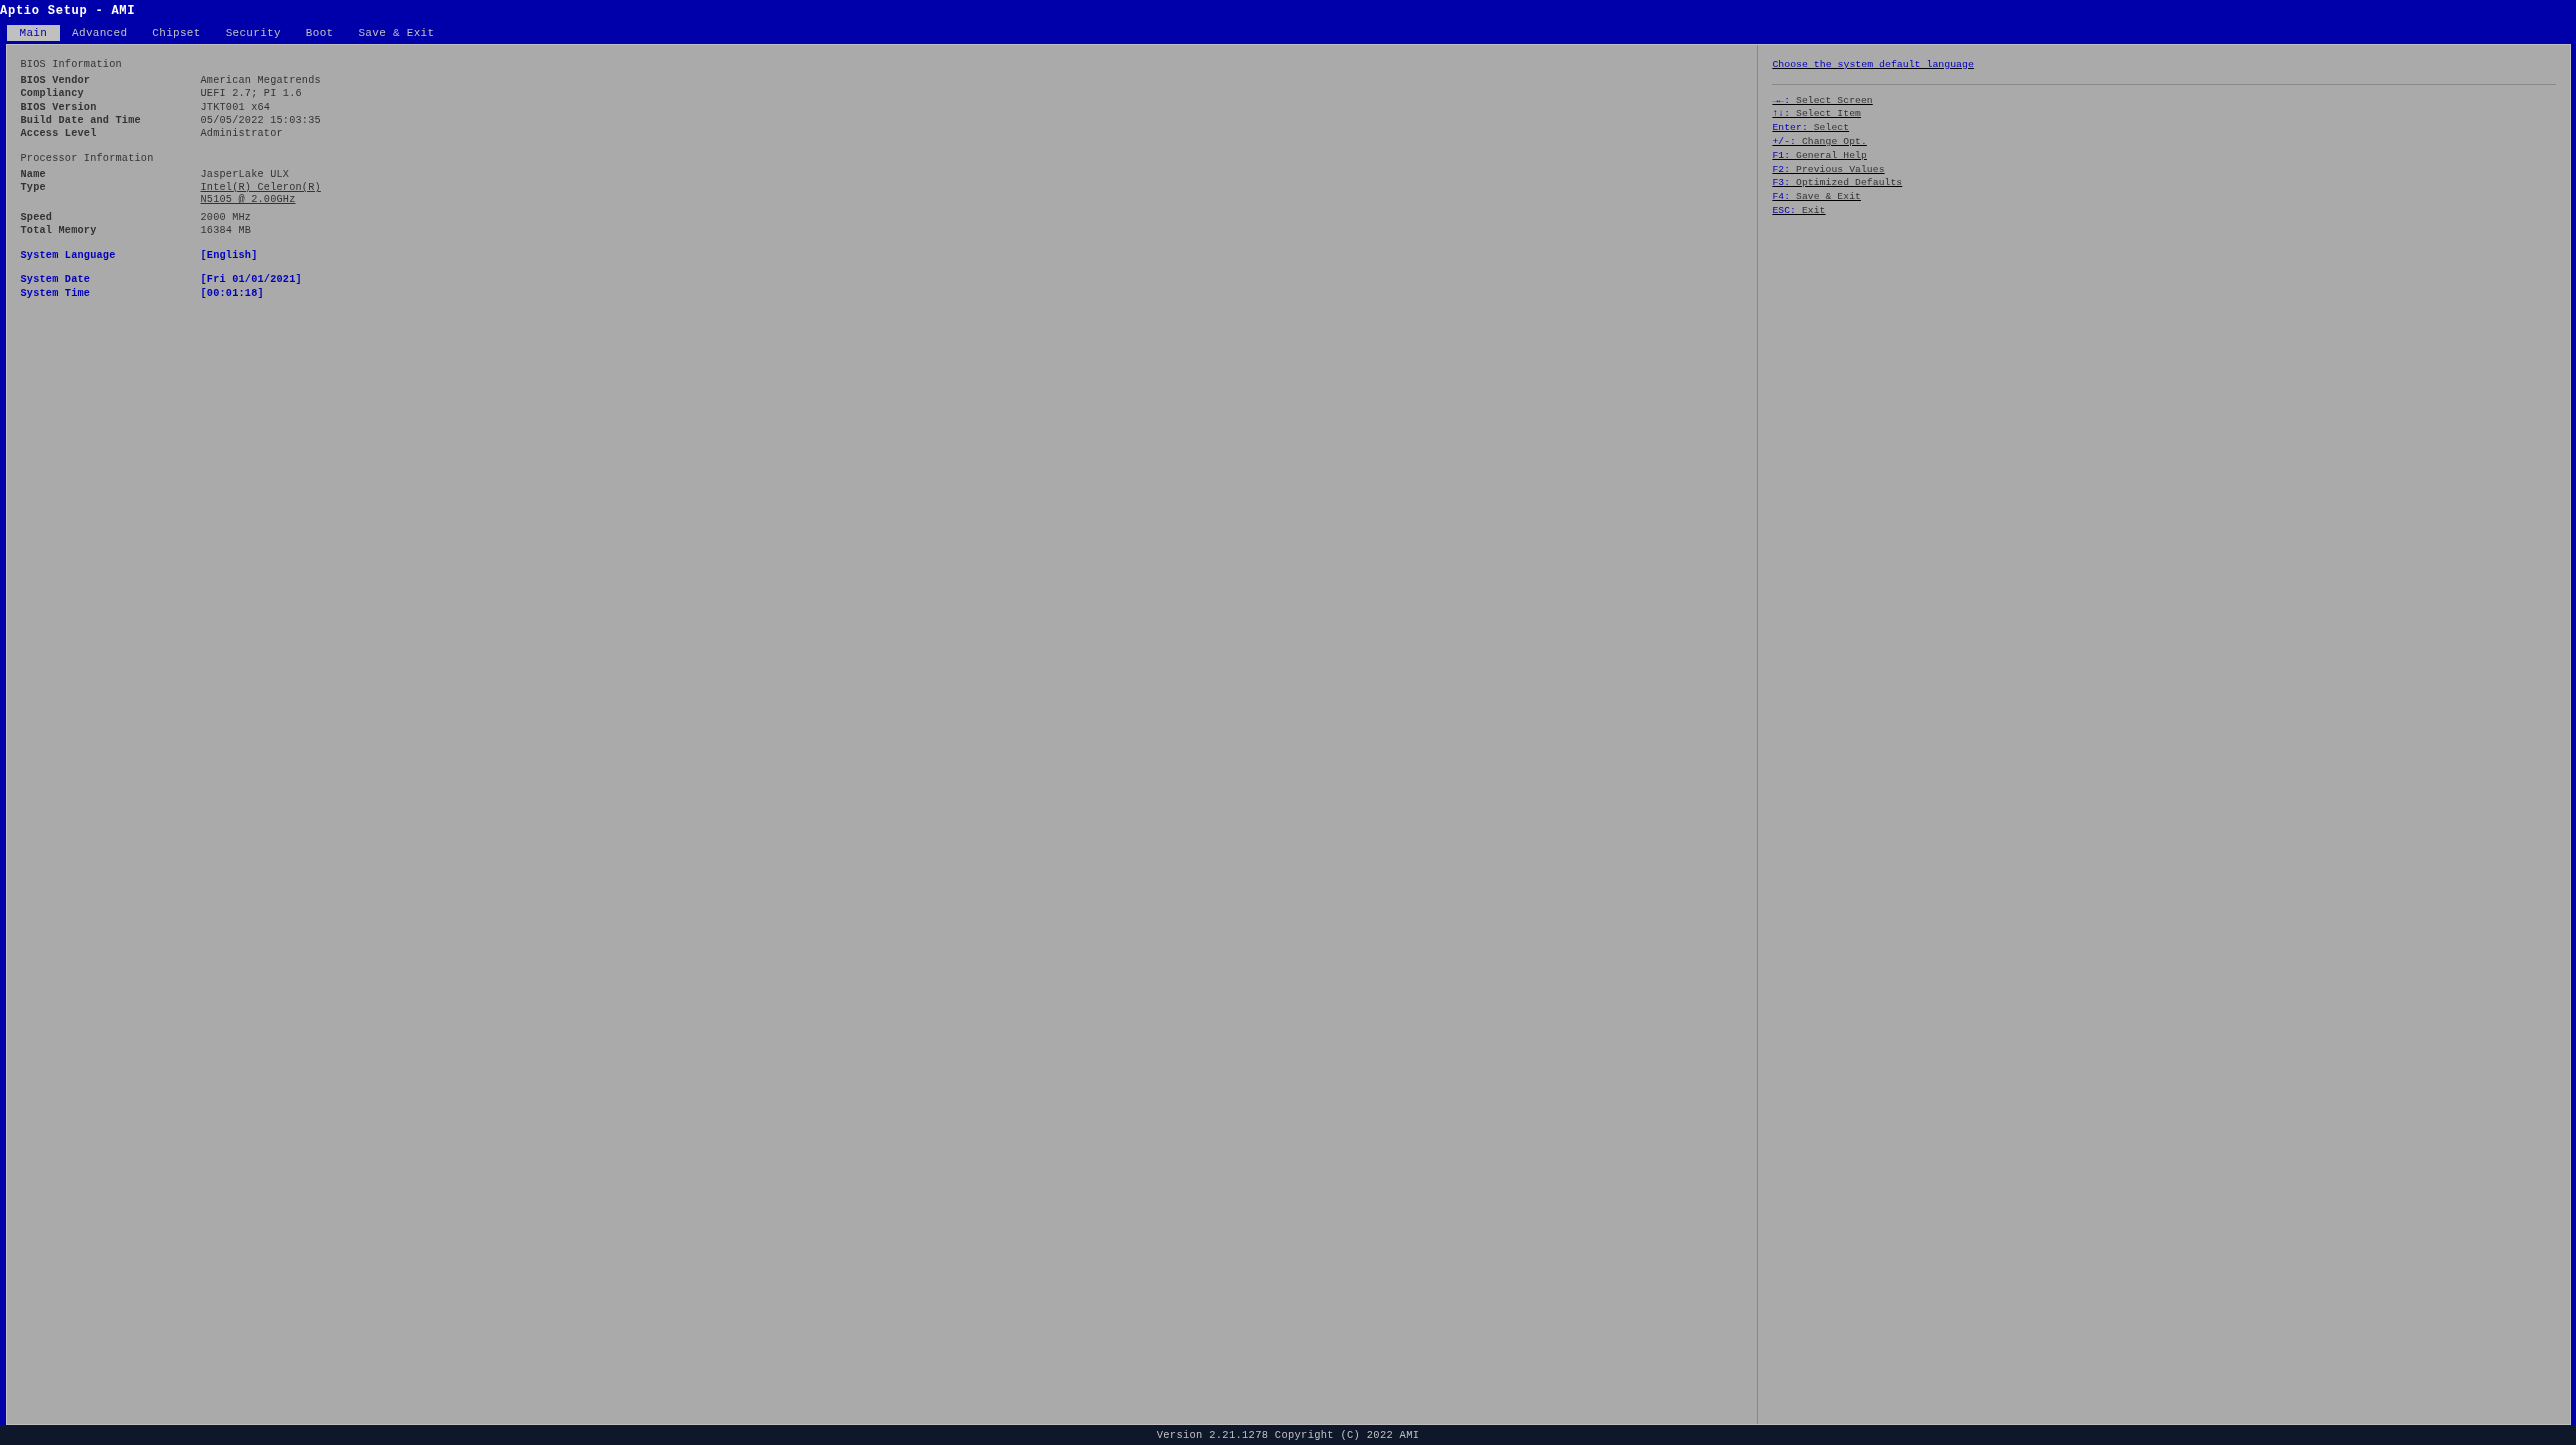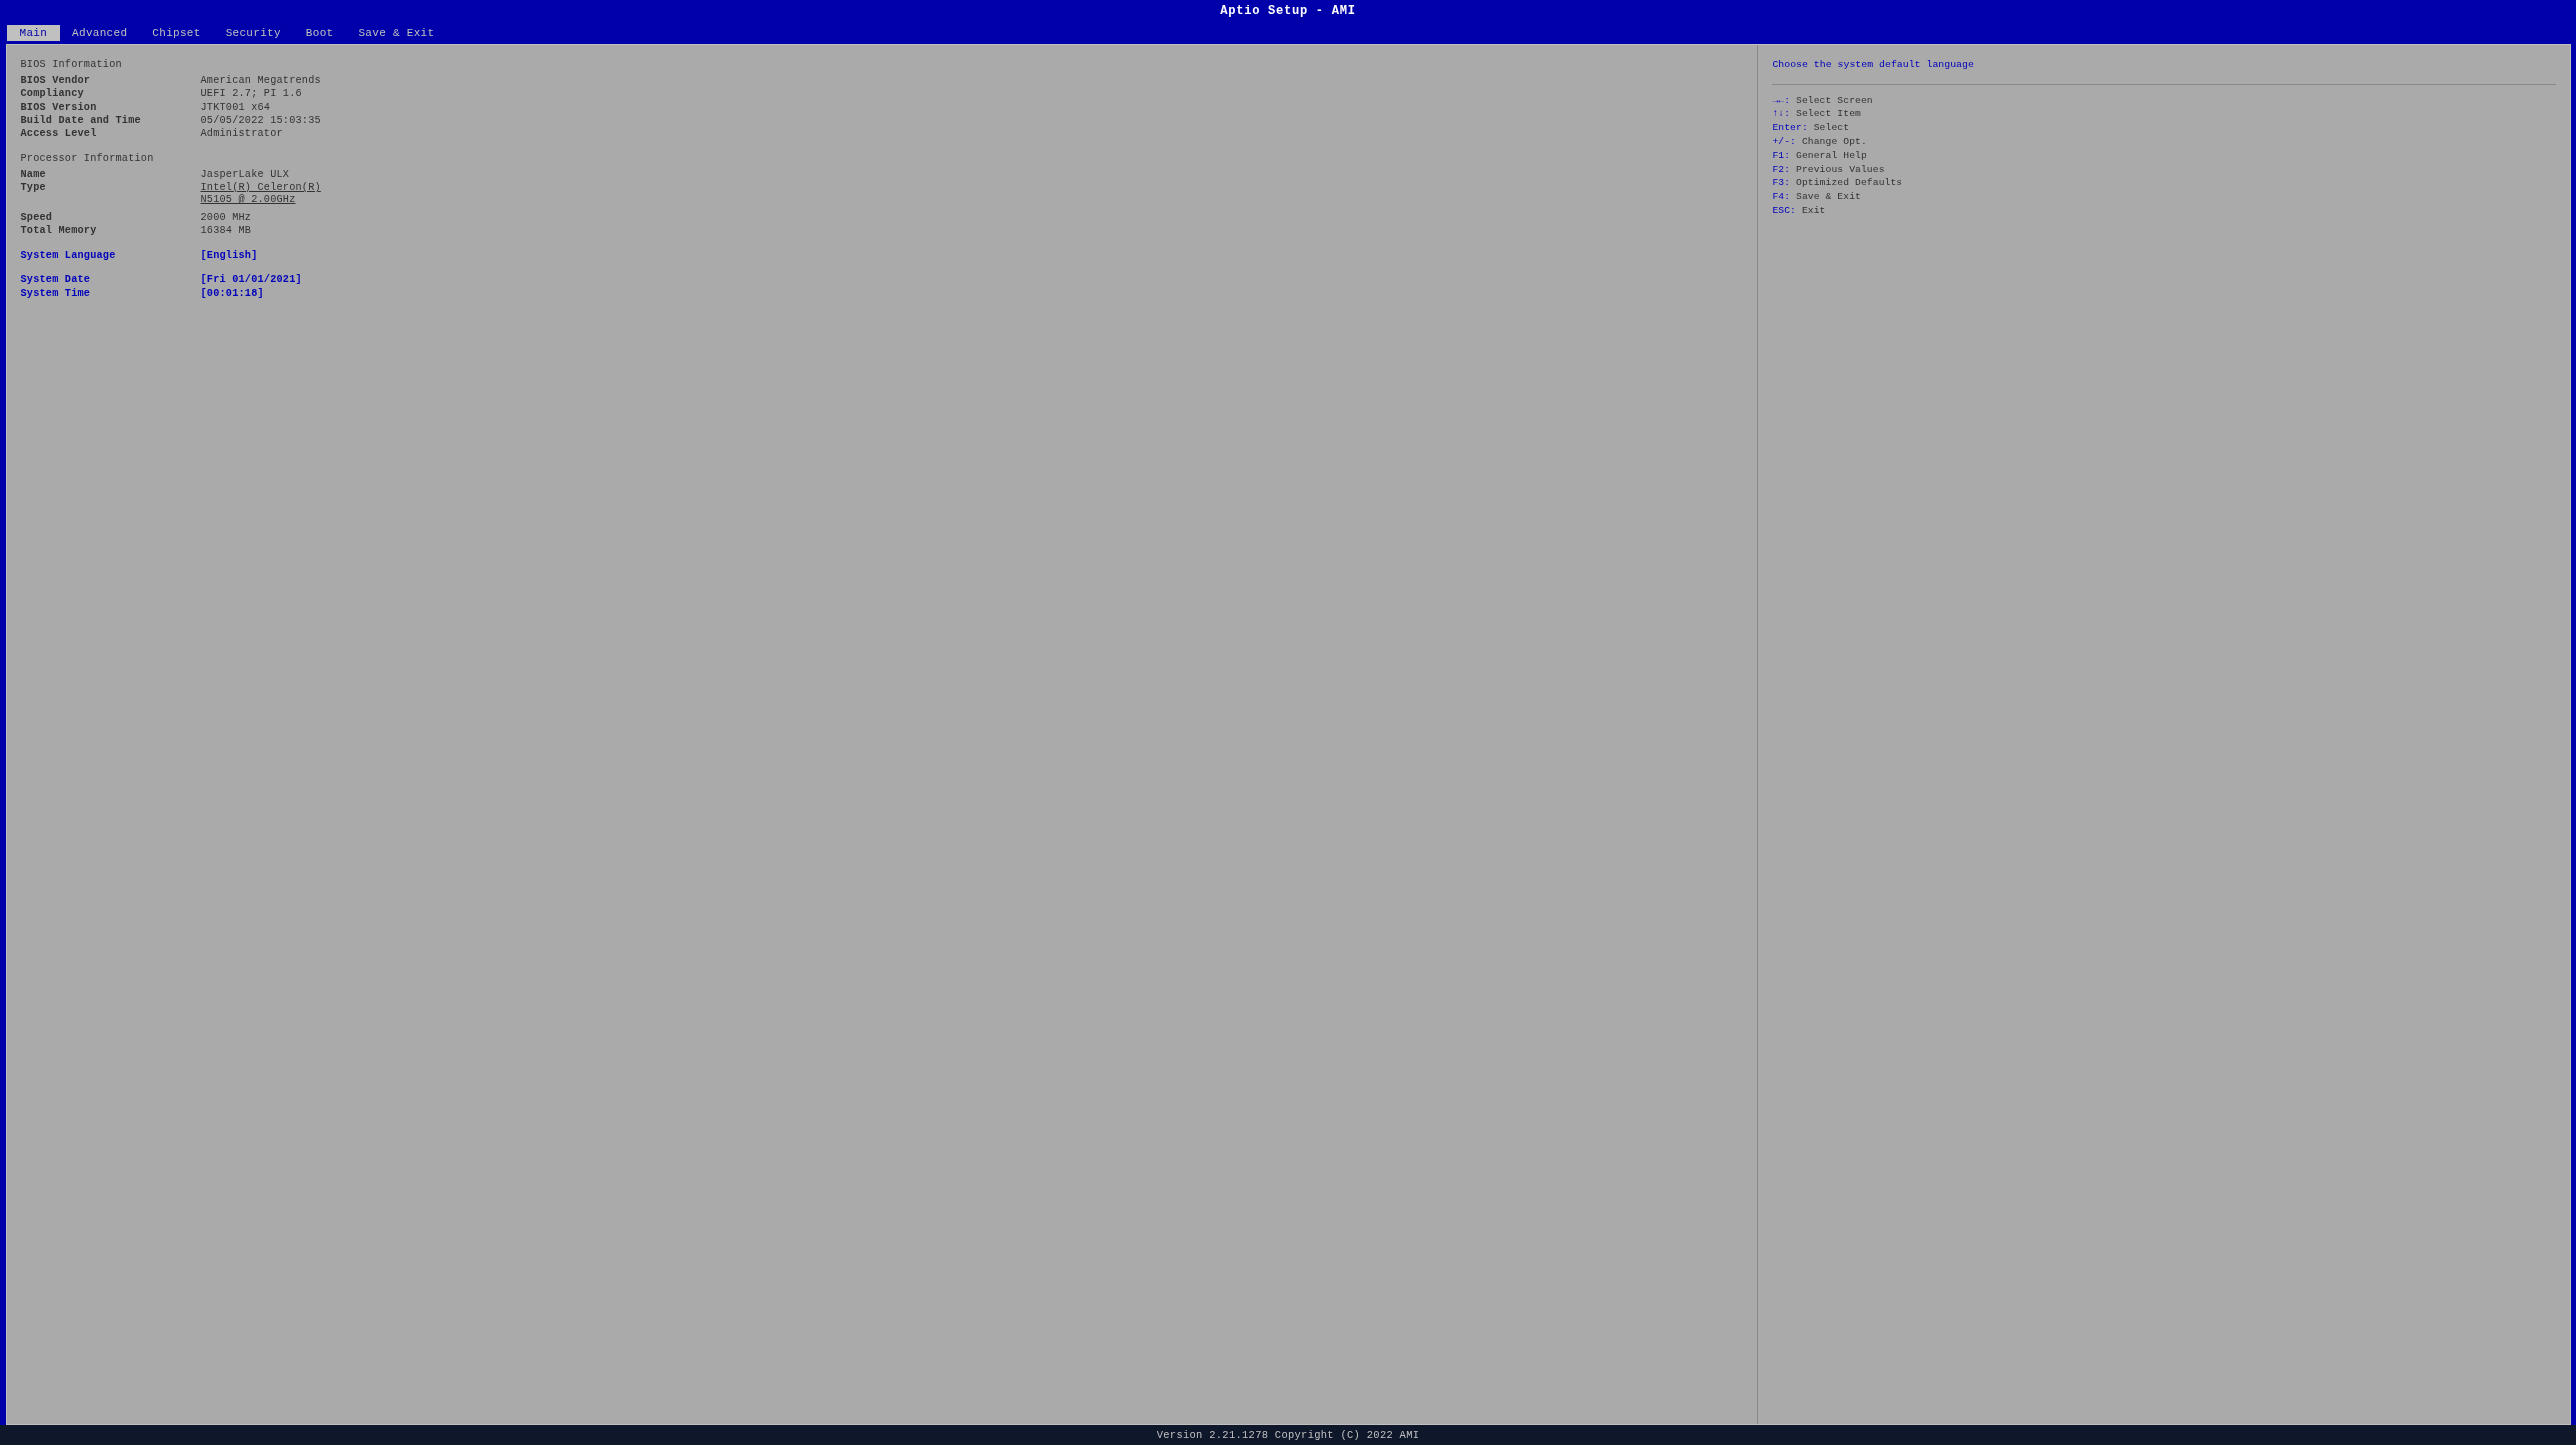--- a/index.html
+++ b/index.html
@@ -15,21 +15,20 @@
       height: 100vh;
       display: flex;
       flex-direction: column;
       overflow: hidden;
     }
 
     
     .title-bar {
       background-color: #0000AA;
       color: #FFFFFF;
-      text-align: center;
       padding: 4.2px 0;
       font-size: 1.1em;
       font-weight: bold;
       letter-spacing: 0.7px;
     }
 
     
     .menu-bar {
       background-color: #0000AA;
       display: flex;
@@ -71,20 +70,21 @@
       overflow-y: auto;
     }
 
     
     .right-panel {
       flex: 1;
       background-color: #AAAAAA;
       padding: 12.5px 14px;
       display: flex;
       flex-direction: column;
+      text-decoration: underline;
     }
 
     .info-row {
       display: flex;
       flex-direction: row;
       margin-bottom: 1.4px;
     }
 
     .info-label {
       color: #333333;

